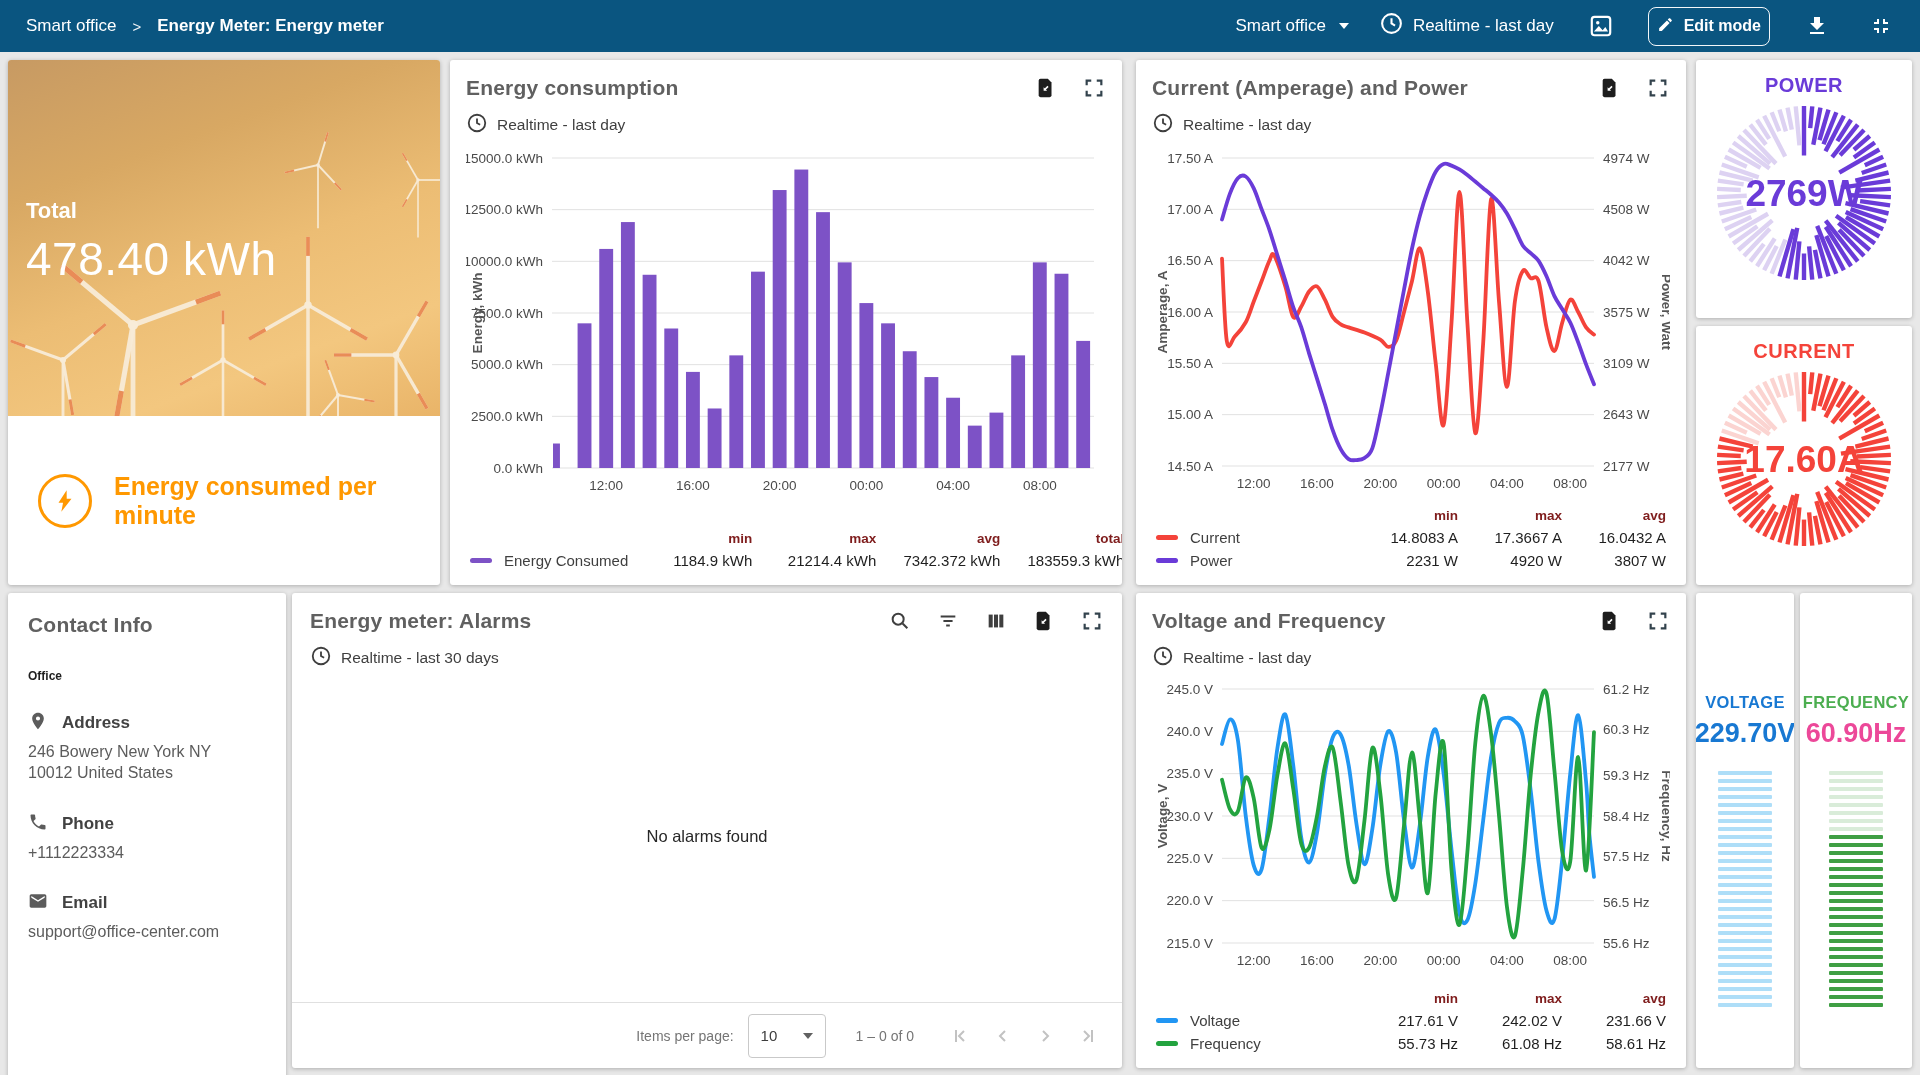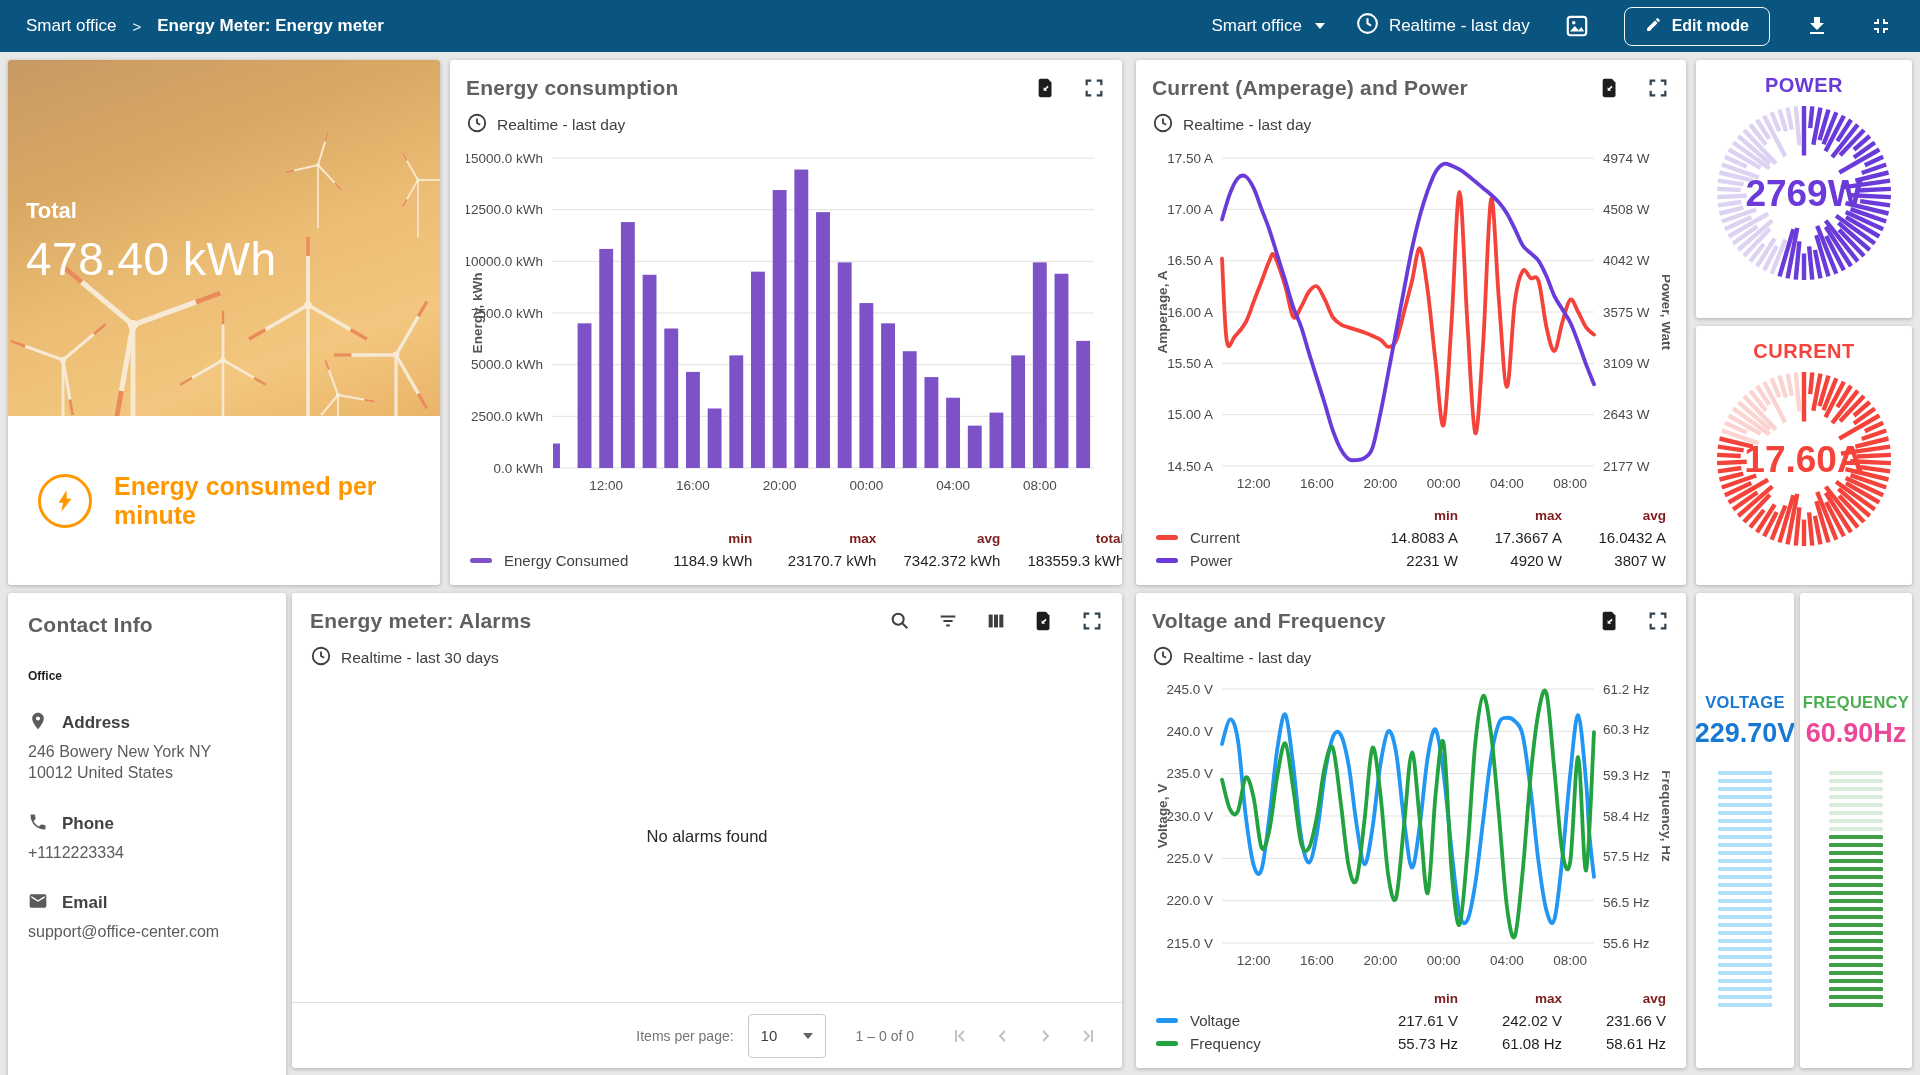--- a/index.html
+++ b/index.html
@@ -11,21 +11,21 @@
             display:flex; align-items:center; padding:0 22px 0 26px; color:#fff; }
   .crumb { font-size:17px; }
   .crumb.curr { font-weight:bold; }
   .crumb-sep { margin:0 16px; font-size:15px; opacity:.95; }
   #nav-right { margin-left:auto; display:flex; align-items:center; gap:30px; }
   .nav-item { display:flex; align-items:center; gap:9px; font-size:17px; cursor:pointer; }
   .caret-down { width:0; height:0; border-left:5px solid transparent; border-right:5px solid transparent;
                 border-top:6px solid #fff; margin-left:4px; }
   .nav-icon-btn { width:34px; height:34px; display:flex; align-items:center; justify-content:center; cursor:pointer; }
   #edit-btn { display:flex; align-items:center; gap:10px; border:1px solid rgba(255,255,255,.95);
-              border-radius:8px; padding:8px 20px; font-size:16px; font-weight:bold; color:#fff;
+              border-radius:8px; padding:8px 8px; font-size:16px; font-weight:bold; color:#fff;
               background:transparent; cursor:pointer; }
 
   
   .card { position:absolute; background:#fff; border-radius:3px; box-shadow:0 1px 4px rgba(0,0,0,.25); overflow:hidden; }
   #card-total    { left:8px;    top:60px;  width:432px; height:525px; }
   #card-energy   { left:450px;  top:60px;  width:672px; height:525px;justify-content:center; }
   #card-cp       { left:1136px; top:60px;  width:550px; height:525px; }
   #card-power    { left:1696px; top:60px;  width:216px; height:258px; }
   #card-current  { left:1696px; top:326px; width:216px; height:259px; }
   #card-contact  { left:8px;    top:593px; width:278px; height:608px; }
@@ -314,21 +314,21 @@
         <div class="lg-h">min</div>
         <div class="lg-h">max</div>
         <div class="lg-h">avg</div>
         <div class="lg-h">total</div>
         <div>
           <div class="lg-swatch" style="background: rgb(125, 82, 198);"></div>
         </div>
         <div class="lg-name">Energy Consumed</div>
         <div></div>
         <div class="lg-val">1184.9 kWh</div>
-        <div class="lg-val">23170.7 kWh</div>
+        <div class="lg-val">21214.4 kWh</div>
         <div class="lg-val">7342.372 kWh</div>
         <div class="lg-val">183559.3 kWh</div>
       </div>
   </section>
 
   <section class="card chart-card" id="card-cp">
     <div class="card-head">
       <h2 class="card-title">Current (Amperage) and Power</h2>
       <div class="card-actions">
         <span class="act">

